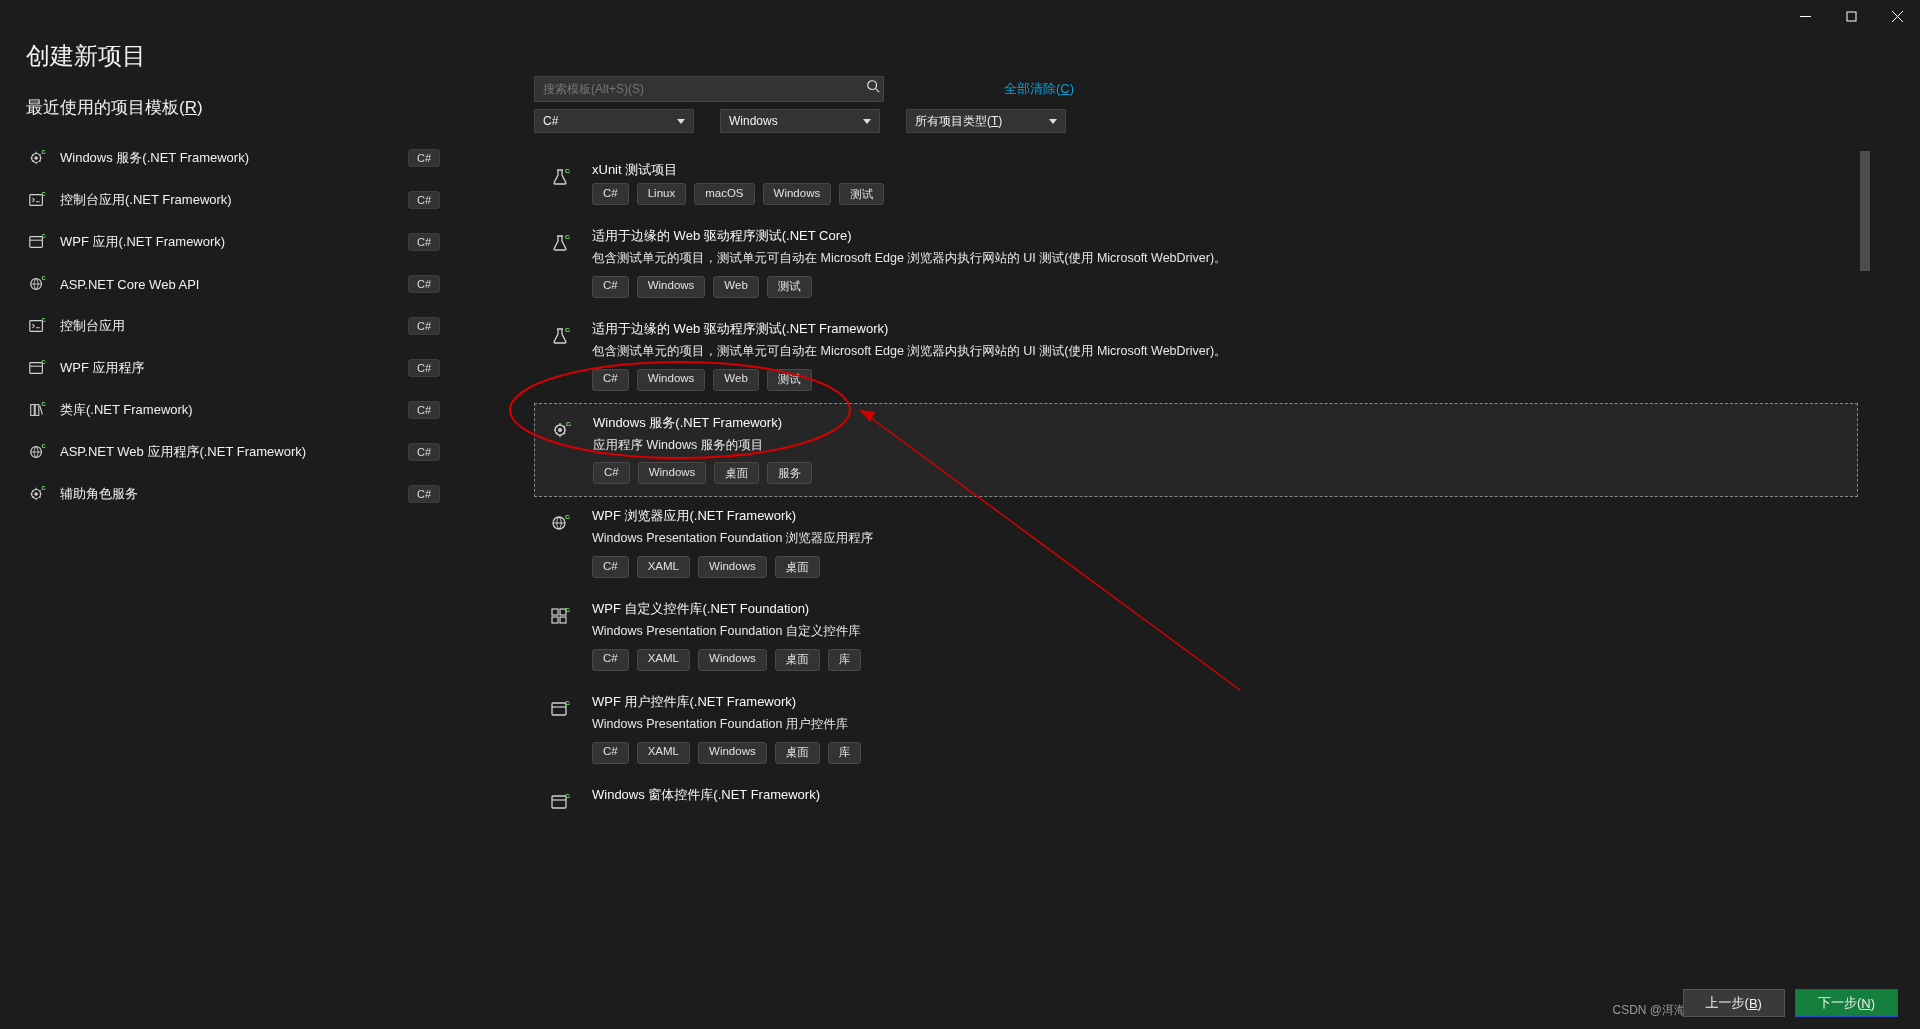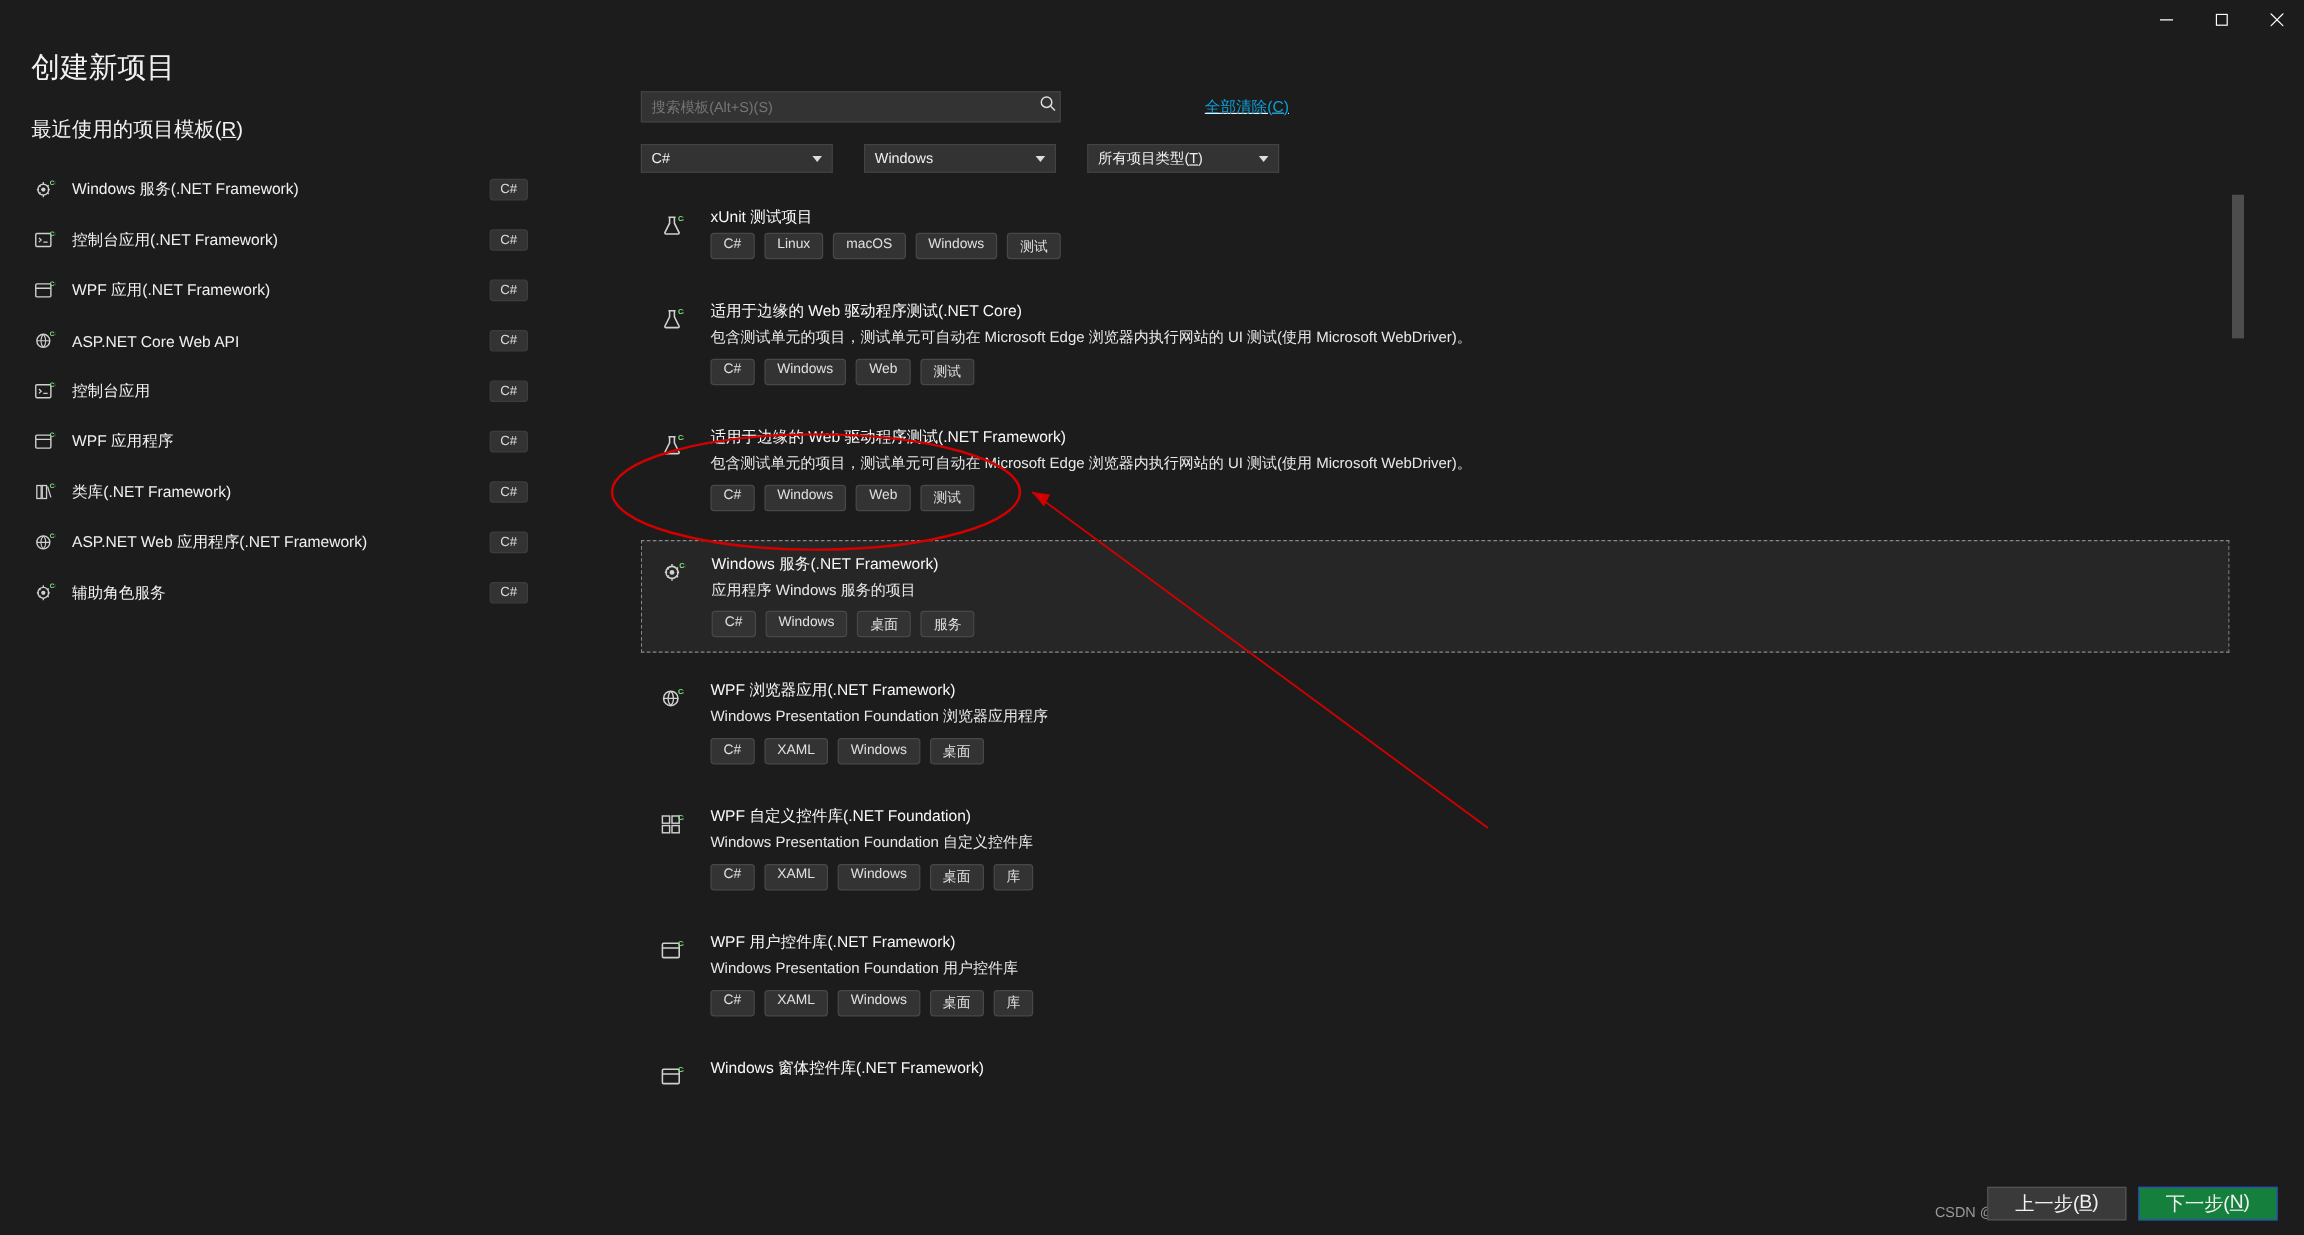--- a/index.html
+++ b/index.html
@@ -11,43 +11,43 @@
   .content{display:flex;height:calc(100% - 130px);}
   .left{width:470px;padding:24px 26px 0 26px;}
   .recent-heading{font-size:17px;color:#f1f1f1;margin-bottom:18px;font-weight:400;}
   .recent-heading u{text-decoration:underline;}
   .recent-item{display:flex;align-items:center;justify-content:space-between;height:42px;padding:2px 4px 2px 0;cursor:pointer;}
   .recent-left{display:flex;align-items:center;gap:12px;font-size:13px;color:#f1f1f1;}
   .recent-icon{width:22px;height:22px;display:flex;align-items:center;justify-content:center;position:relative;flex:0 0 22px;}
   .recent-icon svg{width:18px;height:18px;}
   .badge{background:#333;border:1px solid #3d3d3d;border-radius:3px;padding:2px 8px;font-size:11px;color:#ddd;}
   .right{flex:1;padding:4px 48px 0 64px;display:flex;flex-direction:column;}
-  .search-row{display:flex;align-items:center;gap:120px;margin-bottom:18px;text-decoration:underline;}
+  .search-row{display:flex;align-items:center;gap:120px;margin-bottom:7px;}
   .search-box{position:relative;width:350px;}
   .search-input{width:100%;height:26px;background:#333;border:1px solid #434343;color:#b0b0b0;font-size:12px;padding:3px 30px 3px 8px;}
   .search-btn{position:absolute;right:4px;top:3px;color:#ddd;cursor:pointer;}
   .clear-link{color:#0e9fd8;font-size:13px;cursor:pointer;}
   .filters{display:flex;gap:26px;margin-bottom:18px;}
   .filter{width:160px;height:24px;background:#333;border:1px solid #434343;color:#f1f1f1;font-size:12px;padding:3px 8px;display:flex;align-items:center;justify-content:space-between;cursor:pointer;}
   .chev{width:0;height:0;border-left:4px solid transparent;border-right:4px solid transparent;border-top:5px solid #ddd;}
   .list-wrapper{flex:1;overflow:hidden;position:relative;padding-right:14px;}
-  .template-list{display:flex;flex-direction:column;gap:12px;}
+  .template-list{display:flex;flex-direction:column;gap:0;}
   .template{display:flex;align-items:flex-start;gap:18px;padding:10px 12px 12px 12px;cursor:pointer;position:relative;}
   .template.selected{border:1px dashed #888;background:#262626;}
   .tpl-icon{width:28px;height:28px;flex:0 0 28px;display:flex;align-items:center;justify-content:center;position:relative;margin-top:2px;}
   .tpl-body{flex:1;}
   .tpl-title{font-size:13px;color:#f8f8f8;margin-bottom:4px;}
   .tpl-desc{font-size:12.5px;color:#e8e8e8;line-height:1.5;margin-bottom:8px;}
   .tags{display:flex;gap:8px;flex-wrap:wrap;}
   .tag{background:#333;border:1px solid #484848;border-radius:3px;padding:2.5px 10px;font-size:11.5px;color:#e0e0e0;}
   .scrollbar{position:absolute;right:0;top:0;width:14px;height:620px;background:#1c1c1c;}
   .scrollbar-thumb{position:absolute;right:2px;top:0;width:10px;height:120px;background:#4d4d4d;}
   .footer{position:absolute;bottom:12px;right:22px;display:flex;gap:10px;align-items:center;}
   .watermark{position:absolute;bottom:10px;right:210px;font-size:12px;color:#9a9a9a;pointer-events:none;}
-  .btn{height:28px;padding:0 22px;background:#3a3a3a;border:1px solid #555;color:#f1f1f1;font-size:16px;cursor:pointer;display:flex;align-items:center;}
+  .btn{height:28px;padding:0 22px;background:#3a3a3a;border:1px solid #555;color:#f1f1f1;font-size:13px;cursor:pointer;display:flex;align-items:center;}
   .btn.primary{background:#15803d;border-color:#2f4cc0;}
   .annot{position:absolute;pointer-events:none;}
 </style>
 </head>
 <body>
 
 <div class="window">
   <div class="titlebar">
     <div class="winbtn">
         <svg width="11" height="11" viewBox="0 0 11 11">

